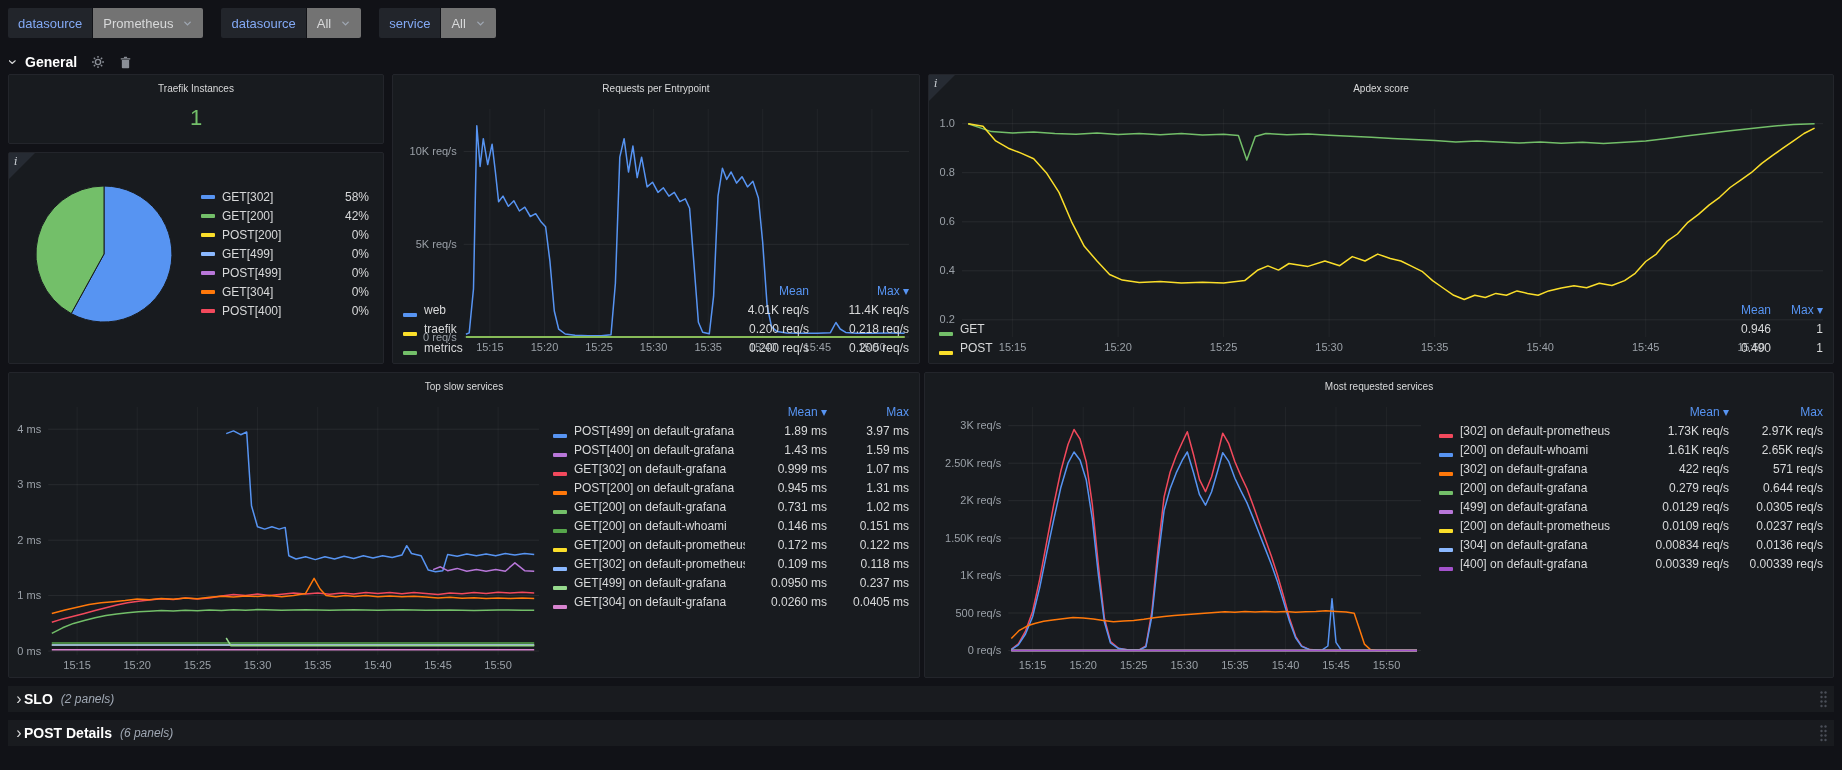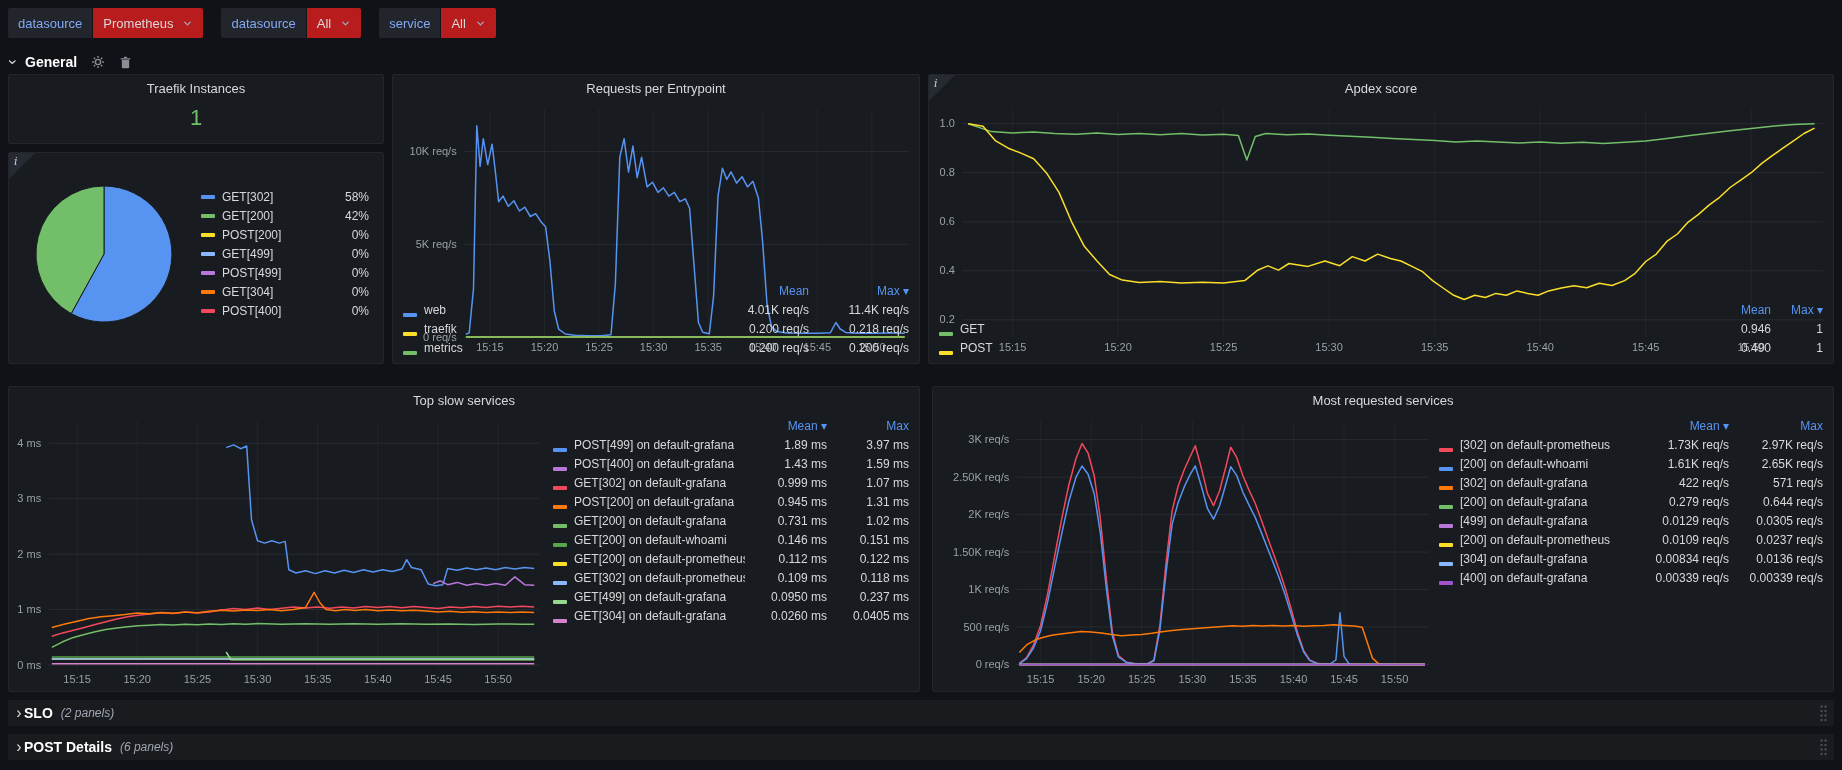--- a/index.html
+++ b/index.html
@@ -1,35 +1,35 @@
 <!DOCTYPE html>
 <html><head>
 <meta charset="utf-8">
 <style>
 *{box-sizing:border-box;margin:0;padding:0}
 html,body{width:1842px;height:770px;background:#111217;color:#d8d9da;font-family:"Liberation Sans",sans-serif;overflow:hidden}
 .topbar{display:flex;align-items:flex-end;gap:18px;padding:8px 8px 6px}
 .var-pair{display:flex;height:30px}
 .var-label{display:flex;align-items:center;padding:0 10px;background:#22252b;color:#83a9f5;font-size:13px;font-weight:500;border-radius:2px 0 0 2px;margin-right:1px}
-.var-value{display:flex;align-items:center;gap:9px;padding:0 10px;background:#b91c1c;color:#d8d9da;font-size:13px;border-radius:0 2px 2px 0;cursor:pointer}
+.var-value{display:flex;align-items:center;gap:9px;padding:0 10px;background:#737373;color:#d8d9da;font-size:13px;border-radius:0 2px 2px 0;cursor:pointer}
 .var-value svg{color:#9fa7b3}
 .row-head{display:flex;align-items:center;padding:10px 8px 4px;gap:4px}
 .row-toggle{display:flex;align-items:center;gap:7px;cursor:pointer}
 .chev{display:inline-block;color:#d8d9da;font-size:16px;line-height:1;width:10px;text-align:center}
 .chev.down{transform:rotate(90deg)}
 .row-title{font-size:14px;font-weight:700;color:#ffffff}
 .row-icon{color:#8a8e96;margin-left:10px;cursor:pointer;display:flex;align-items:center}
 .dash{padding:0 8px}
 .r1{display:grid;grid-template-columns:376px 528px 1fr;gap:8px;height:290px}
 .colL{display:flex;flex-direction:column;gap:8px;min-height:0}
-.r2{display:grid;grid-template-columns:912px 1fr;gap:12px;height:306px;margin-top:22px}
+.r2{display:grid;grid-template-columns:912px 1fr;gap:4px;height:306px;margin-top:8px}
 .panel{position:relative;background:#181b1f;border:1px solid #23252b;border-radius:2px;display:flex;flex-direction:column;min-height:0;min-width:0}
 .panel.small{height:70px;flex:none}
 .panel.grow{flex:1}
-.ptitle{height:26px;flex:none;display:flex;align-items:center;justify-content:center;font-size:13px;font-weight:500;color:#d8d9da;cursor:pointer}
+.ptitle{height:26px;flex:none;display:flex;align-items:center;justify-content:center;font-size:10px;font-weight:500;color:#d8d9da;cursor:pointer}
 .big-stat{flex:1;display:flex;align-items:center;justify-content:center;color:#73bf69;font-size:22px;padding-bottom:8px}
 .pie-wrap{flex:1;display:flex;align-items:center;min-height:0;padding:4px 12px 12px 26px}
 .pie-box{width:138px;height:138px;flex:none}
 .pie-legend{flex:1;padding-left:28px;padding-right:2px}
 .pl-row{display:flex;align-items:center;gap:7px;height:19px;font-size:12px}
 .pl-val{margin-left:auto;text-align:right;width:36px}
 .chart-box{flex:1;min-height:0;min-width:0}
 .split{flex:1;display:flex;min-height:0;padding-bottom:2px}
 .legend-table{padding:0 10px 6px;font-size:12px}
 .legend-table.side{flex:none;padding:3px 10px 0 4px}
@@ -377,21 +377,21 @@
                 <span class="lt-label">GET[200] on default-whoami</span>
               </span>
               <span class="lt-col" style="width:82px">0.146 ms</span>
               <span class="lt-col" style="width:82px">0.151 ms</span>
             </div>
             <div class="lt-row">
               <span class="lt-name">
                 <i class="lt-marker" style="background:#fade2a"></i>
                 <span class="lt-label">GET[200] on default-prometheus</span>
               </span>
-              <span class="lt-col" style="width:82px">0.112 ms</span>
+              <span class="lt-col" style="width:82px">0.172 ms</span>
               <span class="lt-col" style="width:82px">0.122 ms</span>
             </div>
             <div class="lt-row">
               <span class="lt-name">
                 <i class="lt-marker" style="background:#8ab8ff"></i>
                 <span class="lt-label">GET[302] on default-prometheus</span>
               </span>
               <span class="lt-col" style="width:82px">0.109 ms</span>
               <span class="lt-col" style="width:82px">0.118 ms</span>
             </div>

